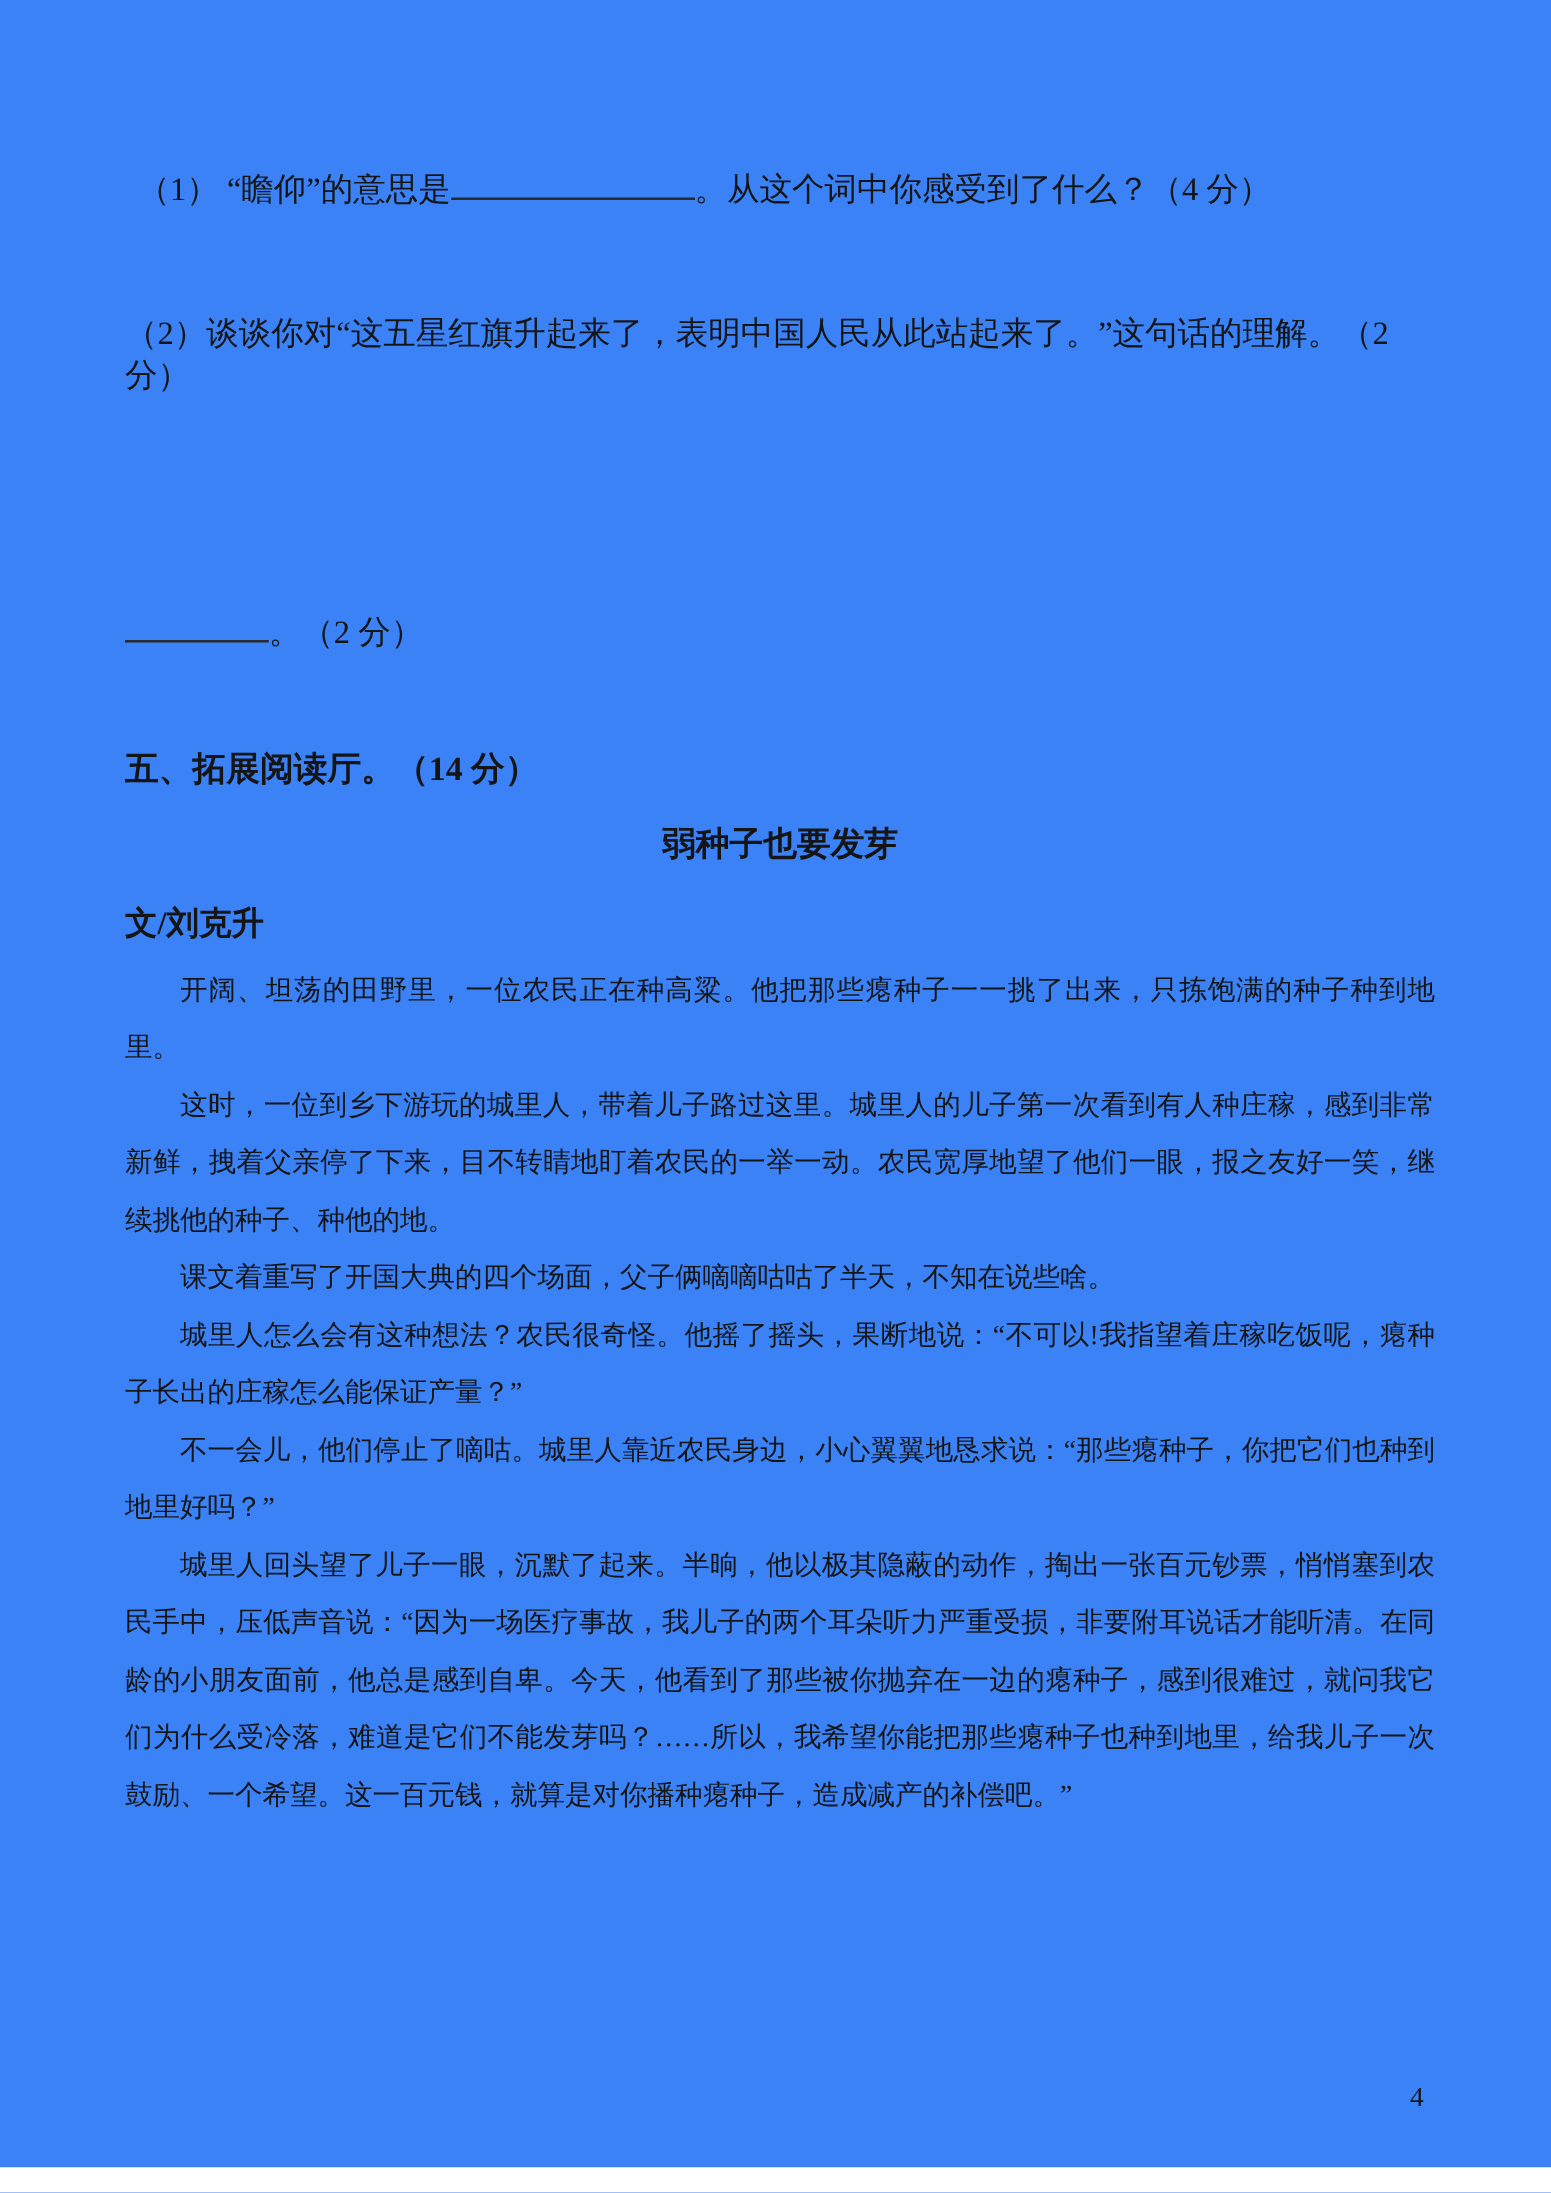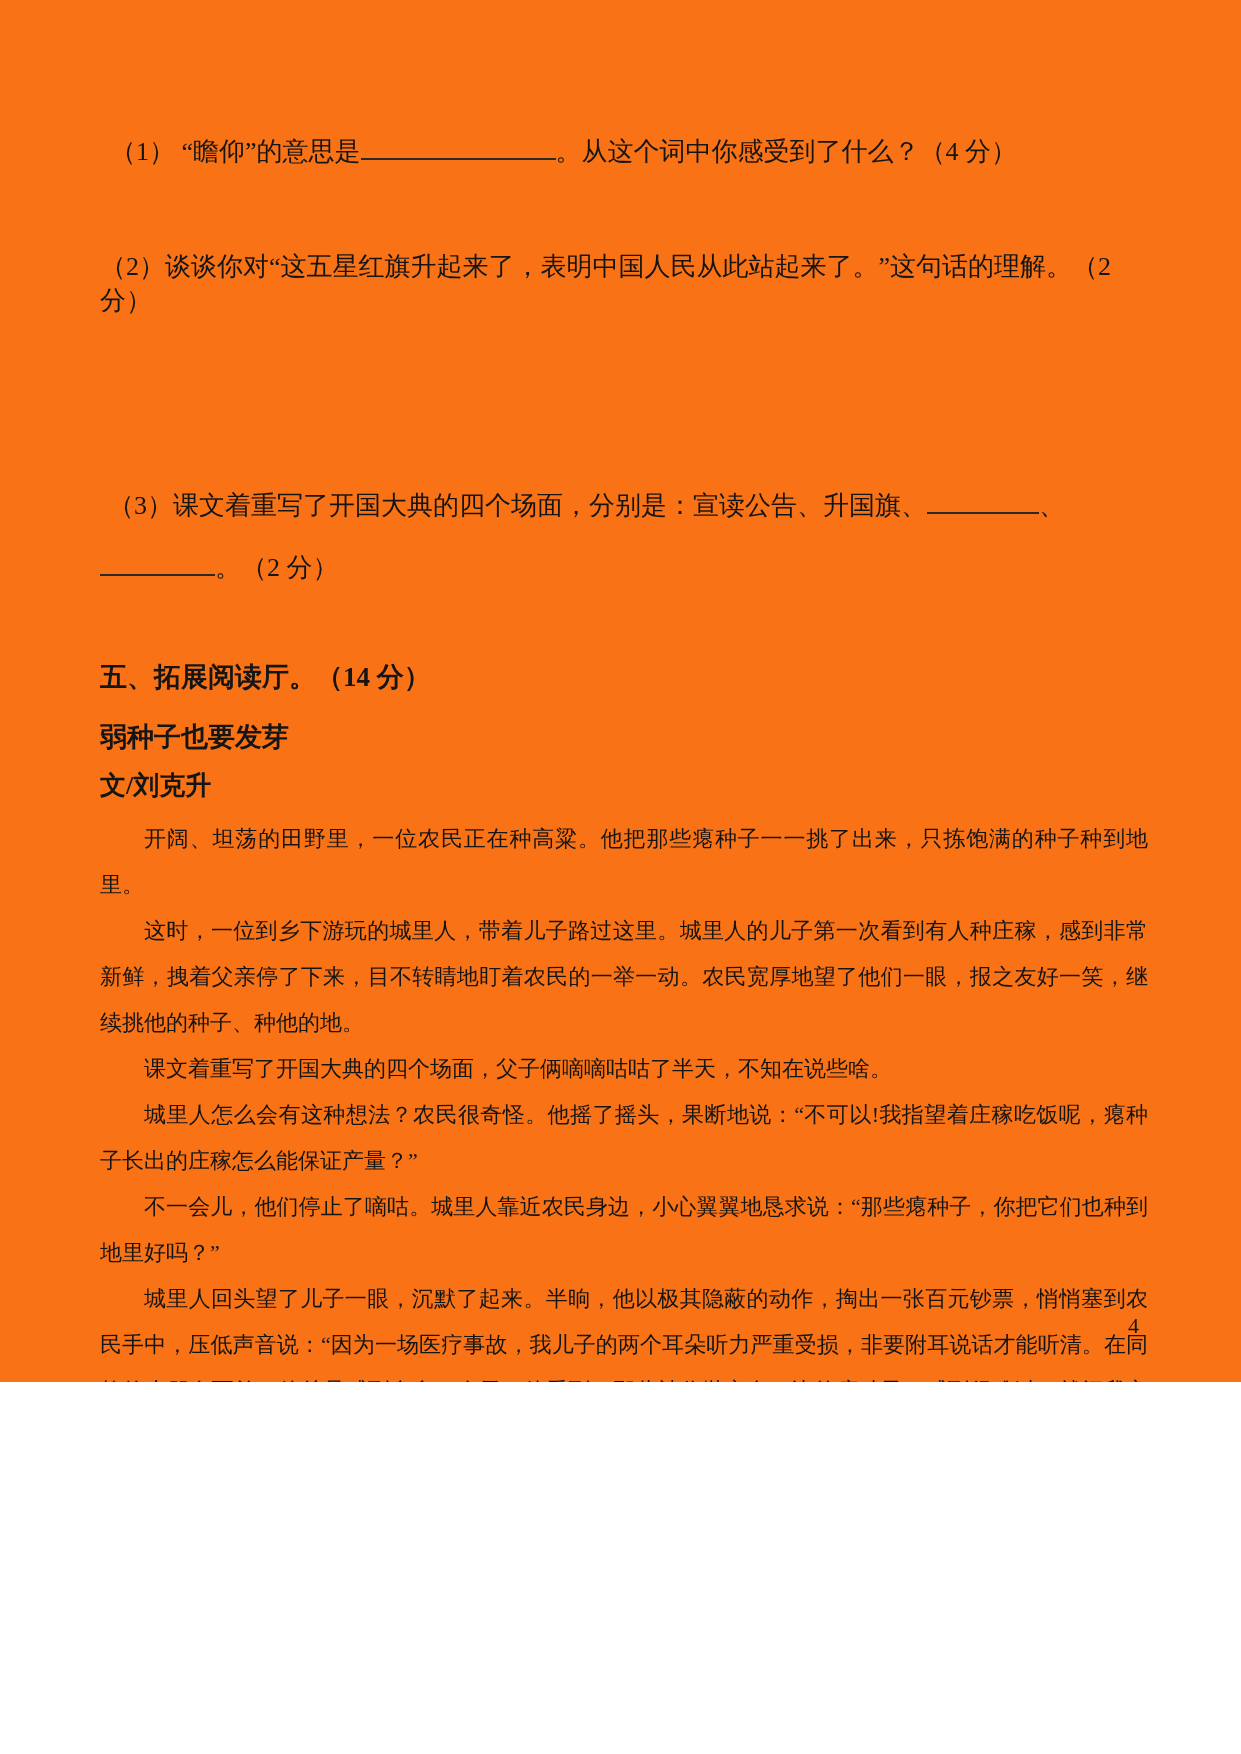--- a/index.html
+++ b/index.html
@@ -1,20 +1,20 @@
 <!DOCTYPE html>
 <html><head>
 <meta charset="utf-8">
 <style>
   html, body { margin: 0; padding: 0; background: #ffffff; }
   .page {
     position: relative;
     width: 1241px;
-    height: 1382px;
-    background: #f97316;
+    height: 1734px;
+    background: #3b82f6;
     box-sizing: border-box;
     padding: 135px 93px 0 100px;
     font-family: "Liberation Serif", "DejaVu Serif", serif;
     color: #151515;
     overflow: hidden;
   }
   .qline { font-size: 26px; line-height: 34px; margin: 0; }
   .q1 { margin: 0 0 81px 10px; }
   .q2 { margin: 0 0 171px 0; }
   .q3l1 { margin: 0 0 28px 8px; }
@@ -28,25 +28,25 @@
   .blank-q1 { width: 195px; }
   .blank-q3a { width: 112px; }
   .blank-q3b { width: 115px; }
   .sec-heading {
     font-size: 27px;
     font-weight: bold;
     line-height: 36px;
     margin: 0 0 24px 0;
   }
   .r-title {
-    text-align: left;
+    text-align: center;
     font-weight: bold;
     font-size: 27px;
     line-height: 36px;
-    margin: 0 0 13px 0;
+    margin: 0 0 28px 0;
   }
   .r-author {
     text-align: left;
     font-weight: bold;
     font-size: 26px;
     line-height: 36px;
     margin: 0 0 12px 0;
   }
   .reading p {
     font-size: 22px;
@@ -65,21 +65,20 @@
 </style>
 </head>
 <body>
 
 <div class="page">
 
   <p class="qline q1"><span>（1） “瞻仰”的意思是</span><span class="blank blank-q1"></span><span>。从这个词中你感受到了什么？（4 分）</span></p>
 
   <p class="qline q2"><span>（2）谈谈你对“这五星红旗升起来了，表明中国人民从此站起来了。”这句话的理解。（2 分）</span></p>
 
-  <p class="qline q3l1"><span>（3）课文着重写了开国大典的四个场面，分别是：宣读公告、升国旗、</span><span class="blank blank-q3a"></span><span>、</span></p>
 
   <p class="qline q3l2"><span class="blank blank-q3b"></span><span>。（2 分）</span></p>
 
   <h2 class="sec-heading">五、拓展阅读厅。（14 分）</h2>
 
   <div class="reading">
     <h3 class="r-title">弱种子也要发芽</h3>
     <h4 class="r-author">文/刘克升</h4>
 
     <p>开阔、坦荡的田野里，一位农民正在种高粱。他把那些瘪种子一一挑了出来，只拣饱满的种子种到地里。</p>

